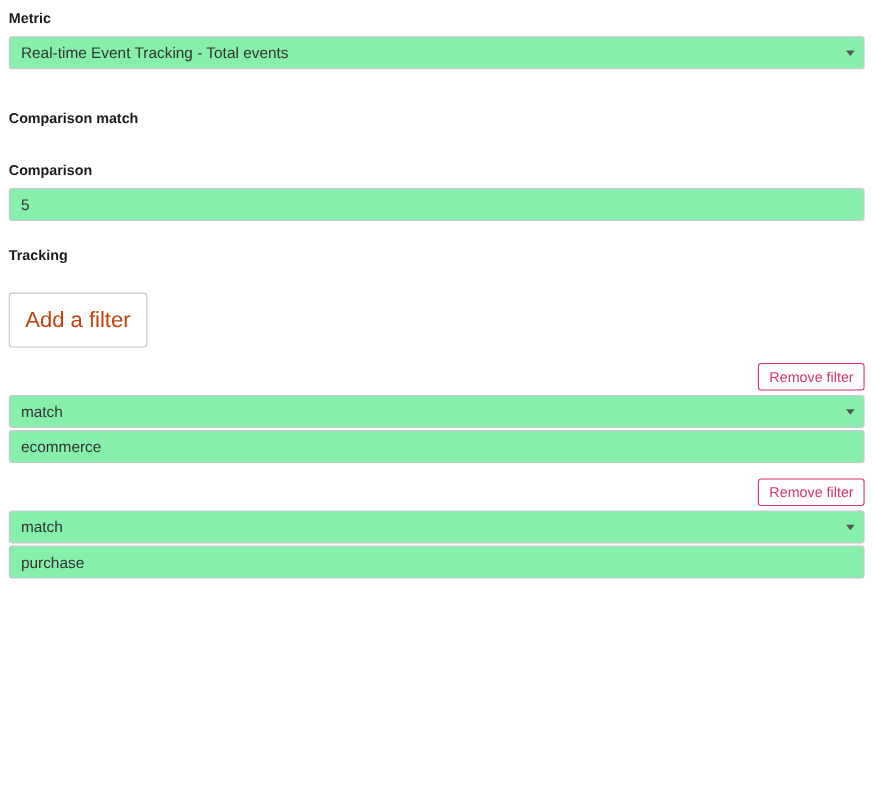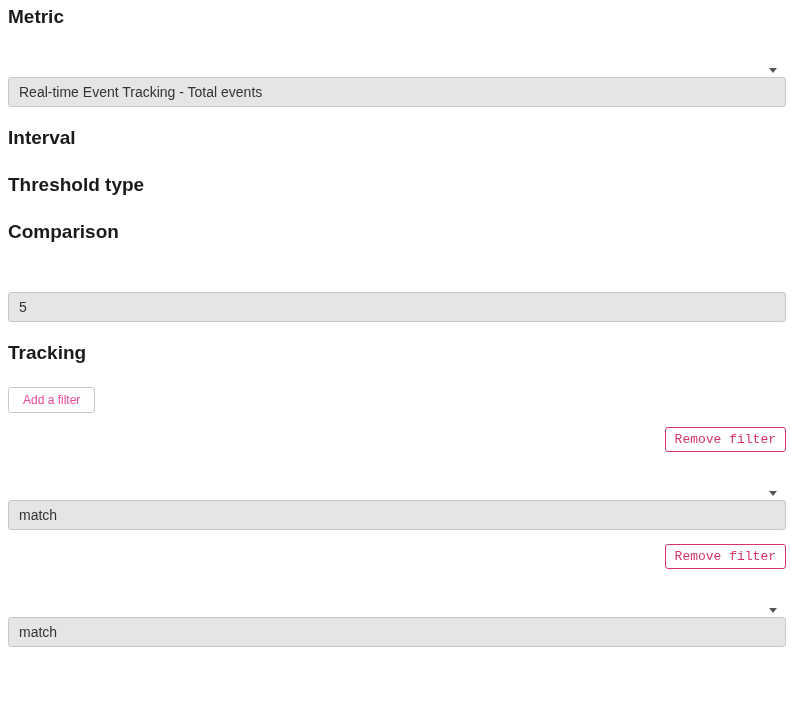--- a/index.html
+++ b/index.html
@@ -15,21 +15,21 @@
     color: #2a2a2a;
     overflow: hidden;
   }
   .page {
     padding: 0 8px;
     box-sizing: border-box;
     width: 794px;
   }
   .field-label {
     font-weight: bold;
-    font-size: 19px;
+    font-size: 13px;
     color: #1a1a1a;
     margin: 0 0 7px 0;
     padding-top: 8px;
     line-height: 18px;
   }
   .select-wrap {
     position: relative;
     width: 100%;
     box-sizing: border-box;
   }
@@ -37,25 +37,24 @@
     -webkit-appearance: none;
     appearance: none;
     width: 100%;
     box-sizing: border-box;
     height: 30px;
     line-height: 28px;
     padding: 0 8px 0 10px;
     font-family: "Liberation Sans", sans-serif;
     font-size: 14px;
     color: #333333;
-    background: #e5e5e5;
+    background: #86efac;
     border: 1px solid #c7c7cd;
     border-radius: 3px;
     outline: none;
-    margin-top: 44px;
   }
   input.ctl {
     padding-right: 10px;
   }
   .caret {
     position: absolute;
     right: 9px;
     top: 50%;
     margin-top: -2px;
     width: 0;
@@ -63,39 +62,39 @@
     border-left: 4px solid transparent;
     border-right: 4px solid transparent;
     border-top: 5px solid #555555;
     pointer-events: none;
   }
   .gap-sm { height: 14px; }
   .gap-md { height: 18px; }
   .btn-add {
     display: inline-block;
     font-family: "Liberation Sans", sans-serif;
-    font-size: 12px;
-    color: #ec4899;
+    font-size: 20px;
+    color: #c2410c;
     background: #ffffff;
     border: 1px solid #c7c7cd;
     border-radius: 3px;
-    padding: 4px 14px;
+    padding: 16px 14px;
     line-height: 16px;
     cursor: pointer;
   }
   .filter-block {
     margin-top: 14px;
   }
   .remove-row {
     display: flex;
     justify-content: flex-end;
     margin-bottom: 4px;
   }
   .btn-remove {
-    font-family: Liberation Mono, monospace;
+    font-family: Liberation Sans, sans-serif;
     font-size: 13px;
     color: #d6336c;
     background: #ffffff;
     border: 1px solid #d6336c;
     border-radius: 3px;
     padding: 4px 9px;
     line-height: 15px;
     cursor: pointer;
   }
   .filter-block .select-wrap + .select-wrap,
@@ -115,25 +114,24 @@
   <div class="field-label">Metric</div>
   <div class="select-wrap">
     <select class="ctl">
       <option>Real-time Event Tracking - Total events</option>
     </select>
     <span class="caret"></span>
   </div>
 
   <div class="gap-sm"></div>
 
-  <div class="field-label">Interval</div>
 
   <div class="gap-sm"></div>
 
-  <div class="field-label">Threshold type</div>
+  <div class="field-label">Comparison match</div>
 
   <div class="gap-sm"></div>
 
   <div class="field-label">Comparison</div>
   <div class="input-wrap">
     <input class="ctl" type="text" value="5" style="">
   </div>
 
   <div class="gap-sm"></div>
 
@@ -146,27 +144,33 @@
   <div class="filter-block">
     <div class="remove-row">
       <button class="btn-remove" type="button">Remove filter</button>
     </div>
     <div class="select-wrap">
       <select class="ctl">
         <option>match</option>
       </select>
       <span class="caret"></span>
     </div>
+    <div class="input-wrap">
+      <input class="ctl filter-value" type="text" value="ecommerce" style="">
+    </div>
   </div>
 
   <div class="filter-block">
     <div class="remove-row">
       <button class="btn-remove" type="button">Remove filter</button>
     </div>
     <div class="select-wrap">
       <select class="ctl">
         <option>match</option>
       </select>
       <span class="caret"></span>
     </div>
+    <div class="input-wrap">
+      <input class="ctl filter-value" type="text" value="purchase" style="">
+    </div>
   </div>
 
 </div>
 
 </body></html>

